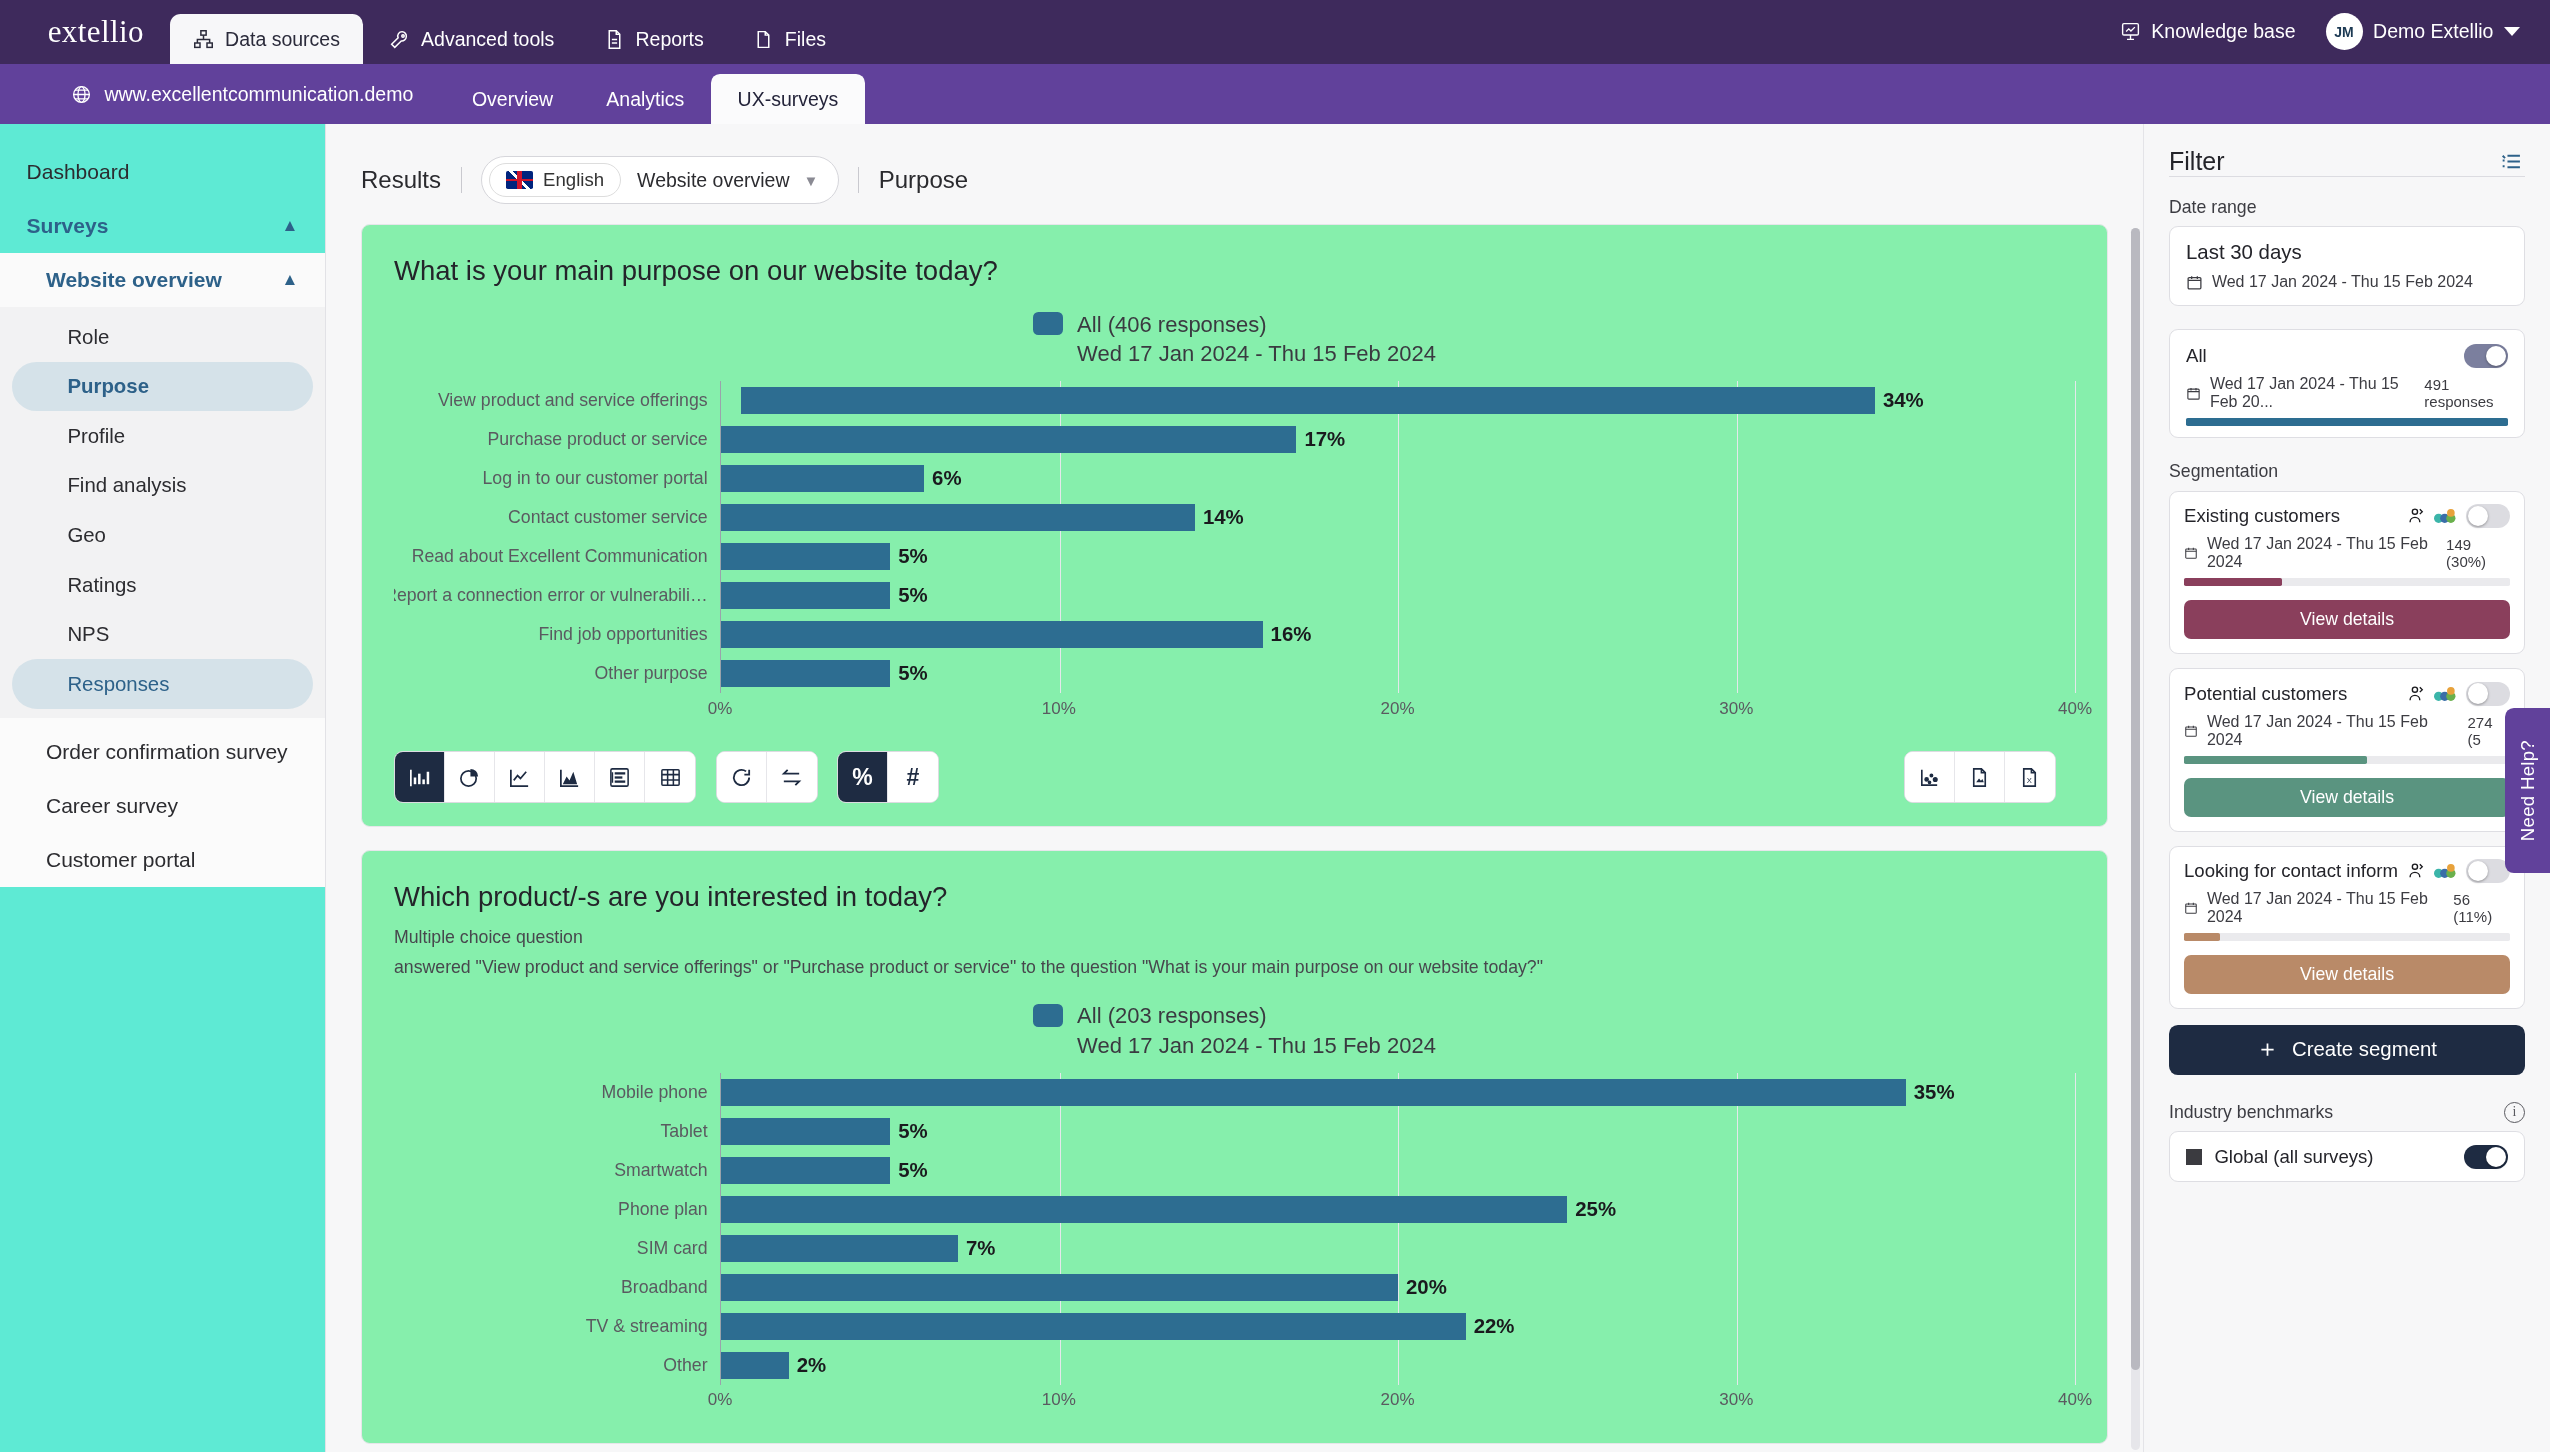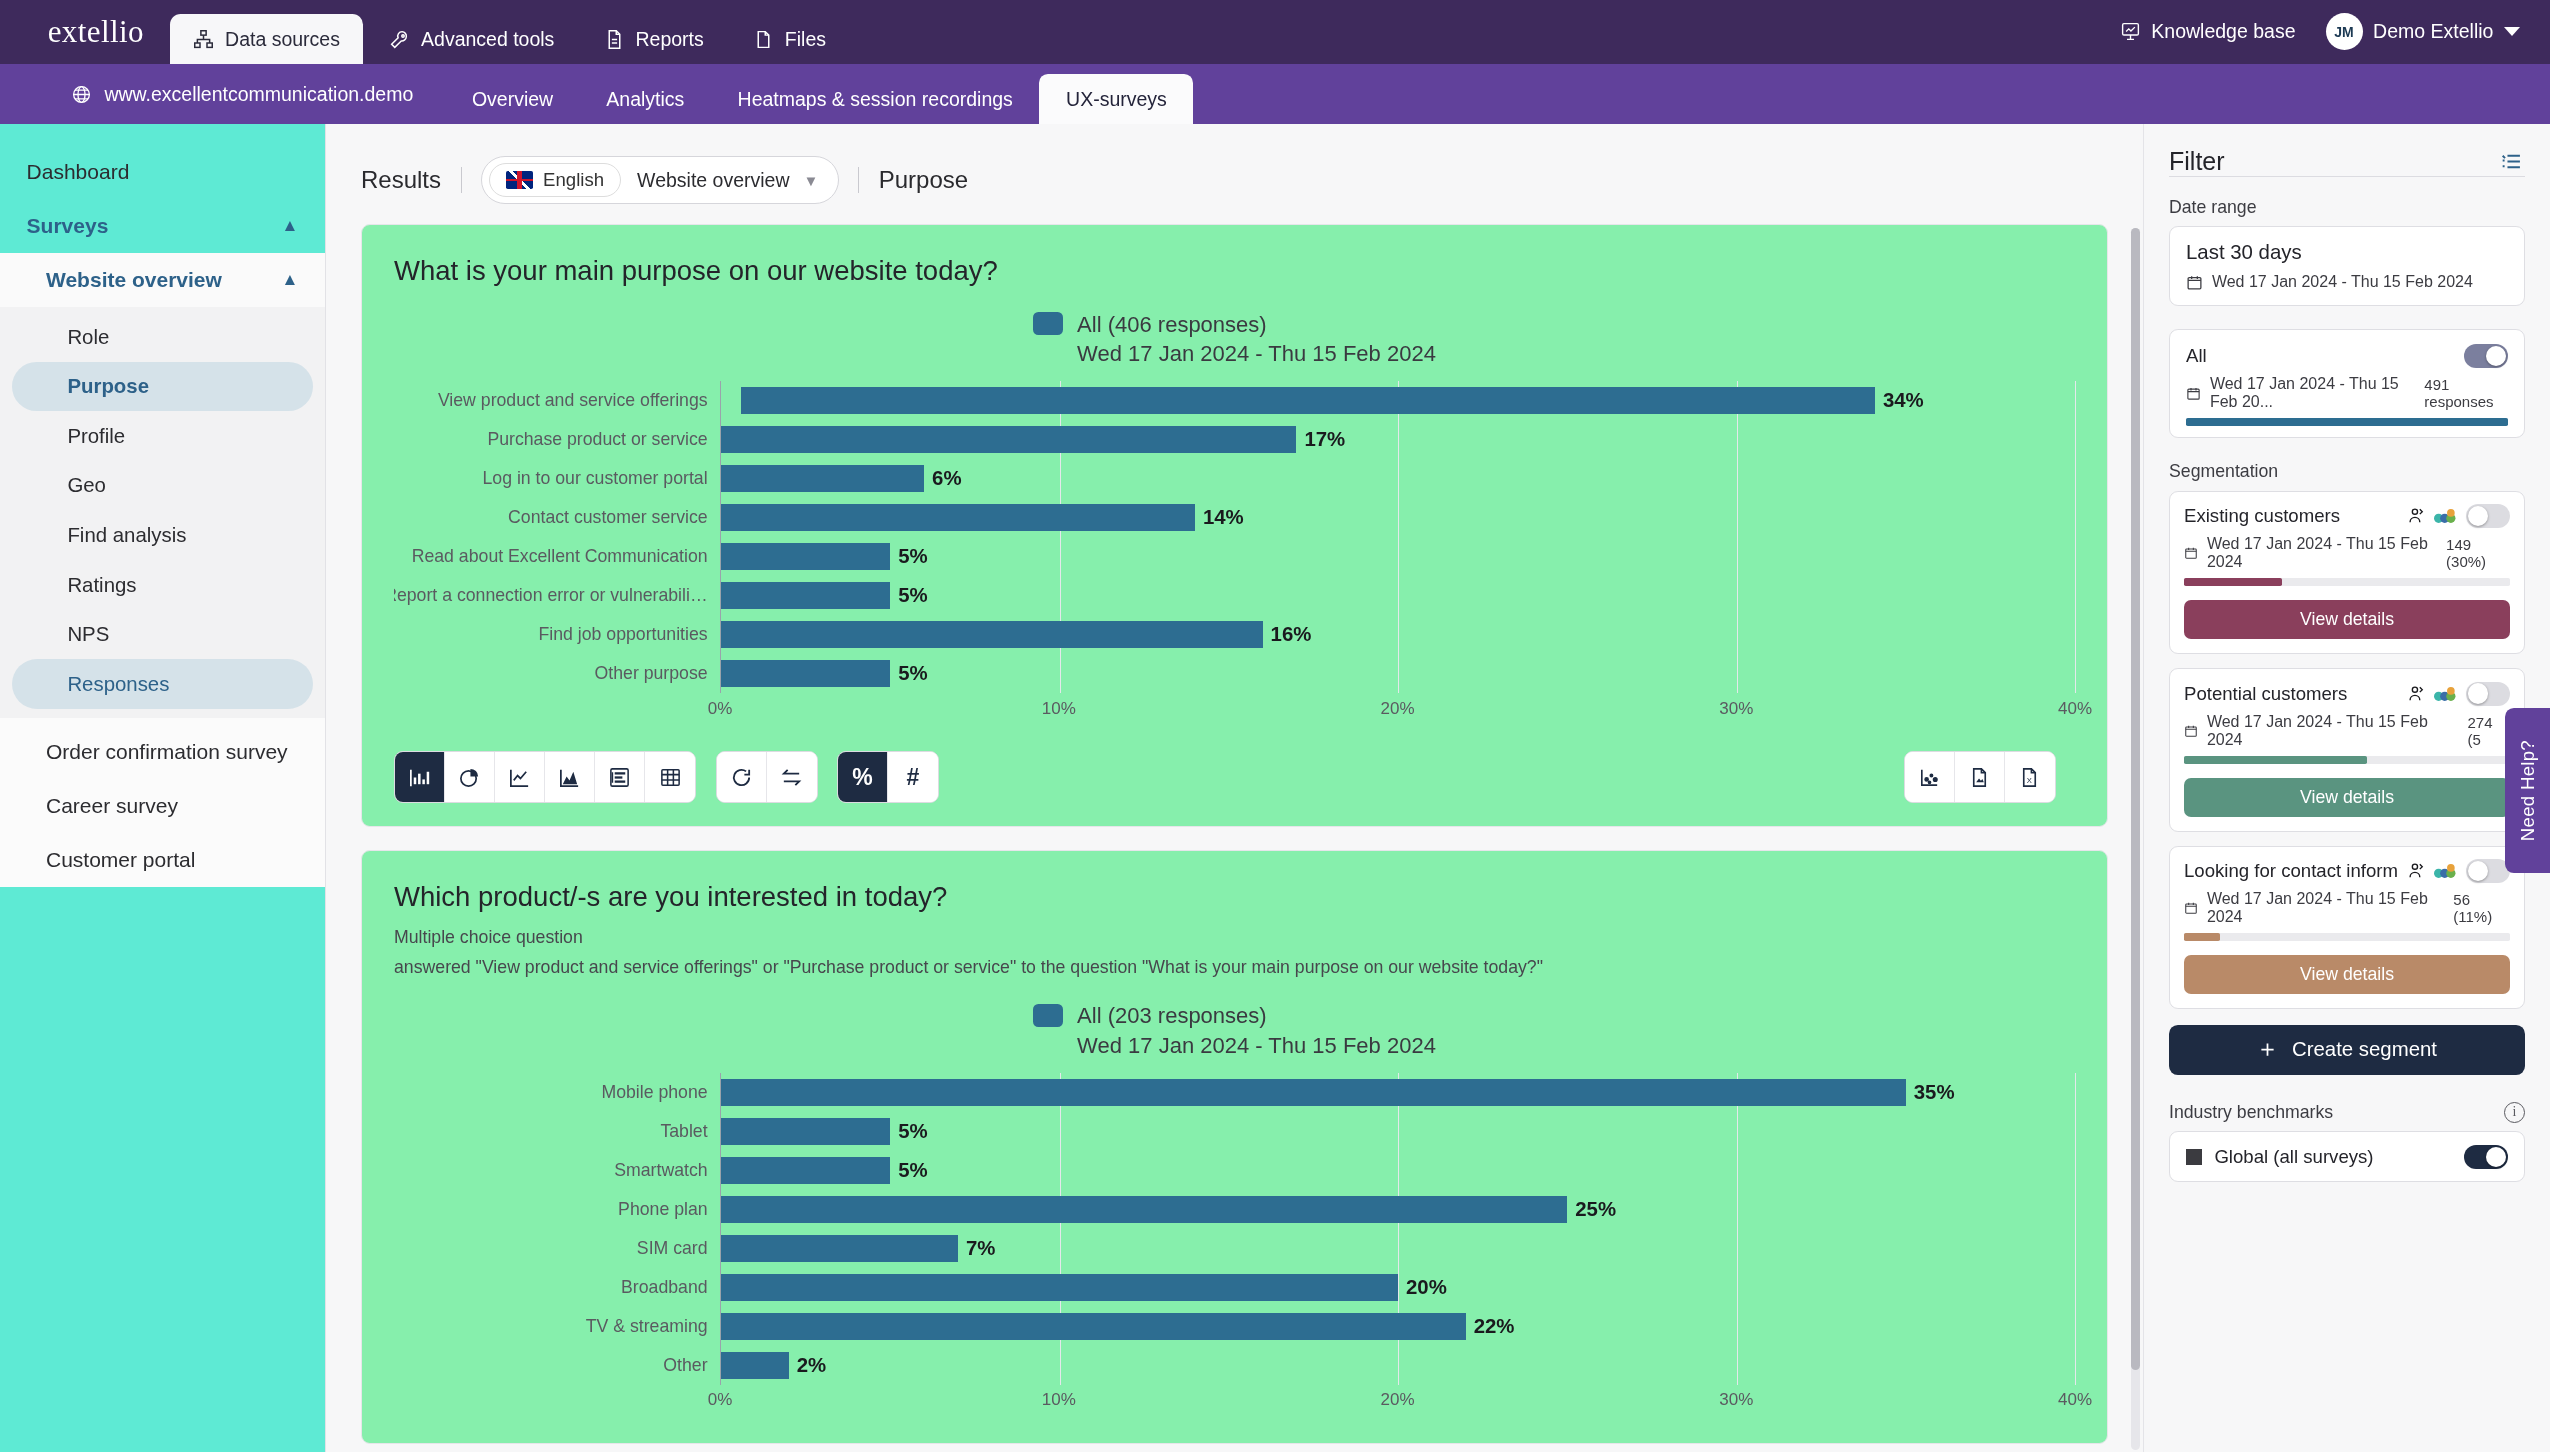--- a/index.html
+++ b/index.html
@@ -317,21 +317,20 @@
       <svg width="21" height="21" viewBox="0 0 24 24" fill="none" stroke="#fff" stroke-width="1.5">
         <circle cx="12" cy="12" r="9"></circle>
           <ellipse cx="12" cy="12" rx="4" ry="9"></ellipse>
           <path d="M3 12h18M4.5 7h15M4.5 17h15"></path>
       </svg>
     </span>
     <span>www.excellentcommunication.demo</span>
   </div>
   <div class="subtab">Overview</div>
   <div class="subtab">Analytics</div>
-  <div class="subtab">Heatmaps &amp; session recordings</div>
   <div class="subtab active">UX-surveys</div>
 </div>
 
 <div class="shell">
 
   <div class="sidebar">
     <div class="side-row">
       <span>Dashboard</span>
     </div>
     <div class="side-row group">
@@ -339,22 +338,22 @@
       <span class="chev">▲</span>
     </div>
     <div class="side-sub-head">
       <span>Website overview</span>
       <span class="chev">▲</span>
     </div>
     <div class="side-children">
       <div class="side-child">Role</div>
       <div class="side-child selected">Purpose</div>
       <div class="side-child">Profile</div>
+      <div class="side-child">Find analysis</div>
       <div class="side-child">Geo</div>
-      <div class="side-child">Find analysis</div>
       <div class="side-child">Ratings</div>
       <div class="side-child">NPS</div>
       <div class="side-child selected light">Responses</div>
     </div>
     <div class="side-tail">
       <div class="side-row">
         <span>Order confirmation survey</span>
       </div>
       <div class="side-row">
         <span>Career survey</span>

